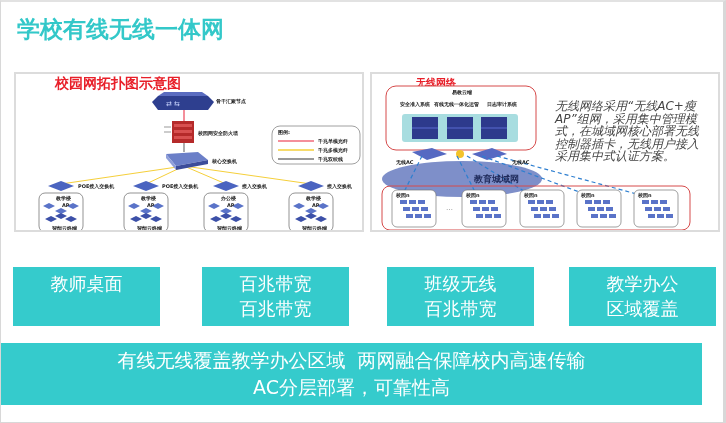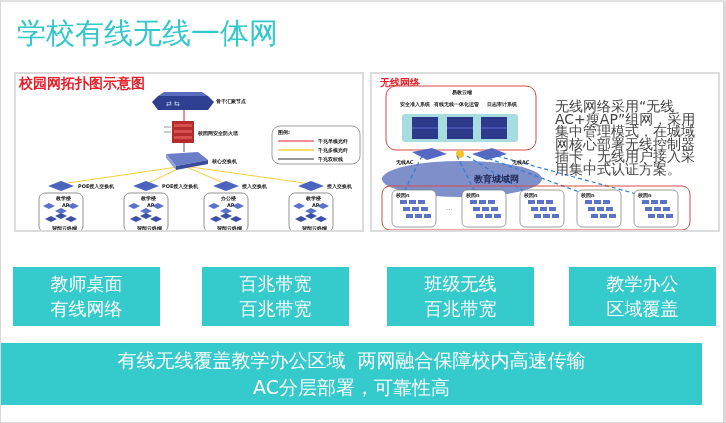--- a/index.html
+++ b/index.html
@@ -1,26 +1,26 @@
 <!DOCTYPE html>
 <html><head>
 <meta charset="utf-8">
 <style>
   *{box-sizing:border-box;margin:0;padding:0;}
   html,body{width:726px;height:423px;background:#fff;overflow:hidden;}
   body{font-family:"DejaVu Sans","Liberation Sans",sans-serif;position:relative;}
   .frame{position:absolute;left:0;top:0;width:726px;height:423px;border:1px solid #d8d8d8;border-right:3px solid #d8d8d8;border-top:2px solid #e2e2e2;}
-  .title{position:absolute;left:17px;top:14px;font-size:29px;font-weight:normal;color:#33c8c9;letter-spacing:0px;}
+  .title{position:absolute;left:17px;top:14px;font-size:23px;font-weight:bold;color:#33c8c9;letter-spacing:0px;}
   .panel{position:absolute;background:#fff;border:2px solid #dcdcdc;overflow:hidden;}
   #p-left{left:14px;top:72px;width:350px;height:160px;}
   #p-right{left:370px;top:72px;width:350px;height:160px;}
-  .ptitle{position:absolute;font-size:14px;font-weight:bold;color:#e8202a;}
+  .ptitle{position:absolute;font-size:14px;font-weight:bold;color:#e8202a;margin-left:36px;}
   .tiny{position:absolute;font-size:5px;color:#222;white-space:nowrap;font-weight:bold;}
   .small{position:absolute;font-size:7.5px;color:#333;white-space:nowrap;}
-  .desc{position:absolute;left:183px;top:26px;width:150px;font-size:14px;line-height:12.5px;color:#444;}
+  .desc{position:absolute;left:183px;top:26px;width:150px;font-size:12px;line-height:12.5px;color:#444;font-style:italic;}
   svg{position:absolute;left:0;top:0;}
   .tbox{position:absolute;top:267px;width:147px;height:59px;background:#35cbcc;color:#fff;font-size:18px;line-height:25px;text-align:center;padding-top:4px;}
   .bottom{position:absolute;left:1px;top:343px;width:701px;height:62px;background:#35cbcc;color:#fff;font-size:19px;line-height:27px;text-align:center;padding-top:4px;}
 </style>
 </head>
 <body>
 
 <div class="frame"></div>
 
 <div class="title">学校有线无线一体网</div>
@@ -250,21 +250,20 @@
   <div class="tiny" style="left:115px;top:27px;">日志审计系统</div>
   <div class="tiny" style="left:24px;top:85px;">无线AC</div>
   <div class="tiny" style="left:140px;top:85px;">无线AC</div>
   <div class="small" style="left:70px;top:99px;font-size:9px;font-weight:bold;color:#1f2a5a;padding-left:32px;">教育城域网</div>
   <div class="tiny" style="left:74px;top:130px;font-size:7px;font-weight:normal;color:#777;">…</div>
   <div class="desc">无线网络采用“无线AC+瘦AP”组网，采用集中管理模式，在城域网核心部署无线控制器插卡，无线用户接入采用集中式认证方案。</div>
 </div>
 
 <div class="tbox" style="left:13px;text-align:center;">
   <div>教师桌面</div>
-  <div>有线网络</div>
 </div>
 <div class="tbox" style="left:202px;">
   <div>百兆带宽</div>
   <div>百兆带宽</div>
 </div>
 <div class="tbox" style="left:387px;">
   <div>班级无线</div>
   <div>百兆带宽</div>
 </div>
 <div class="tbox" style="left:569px;">

